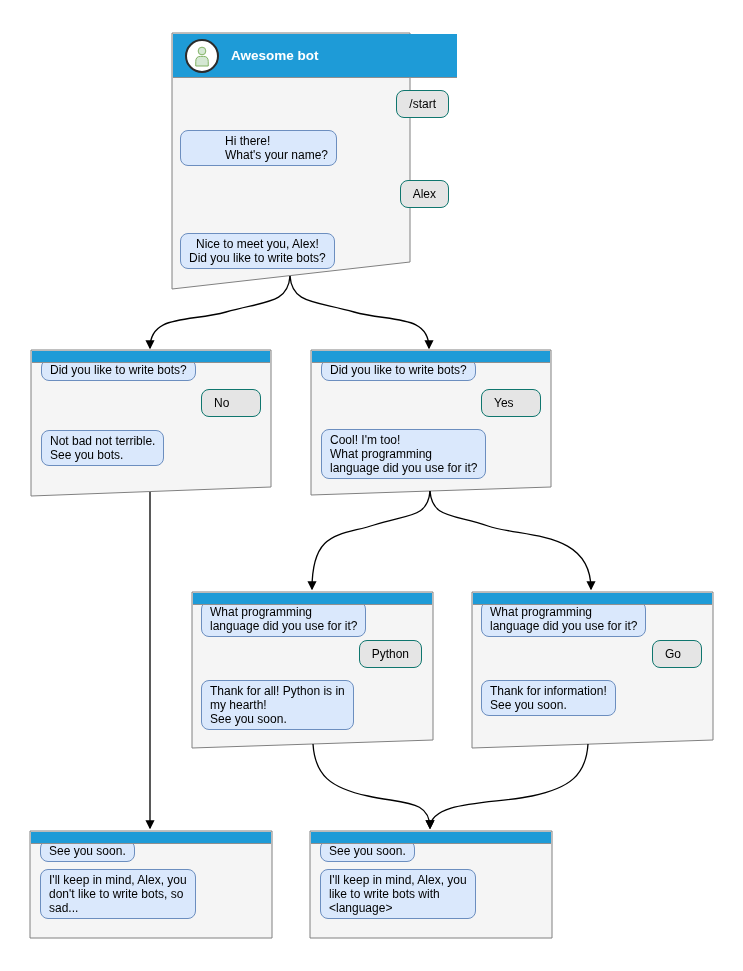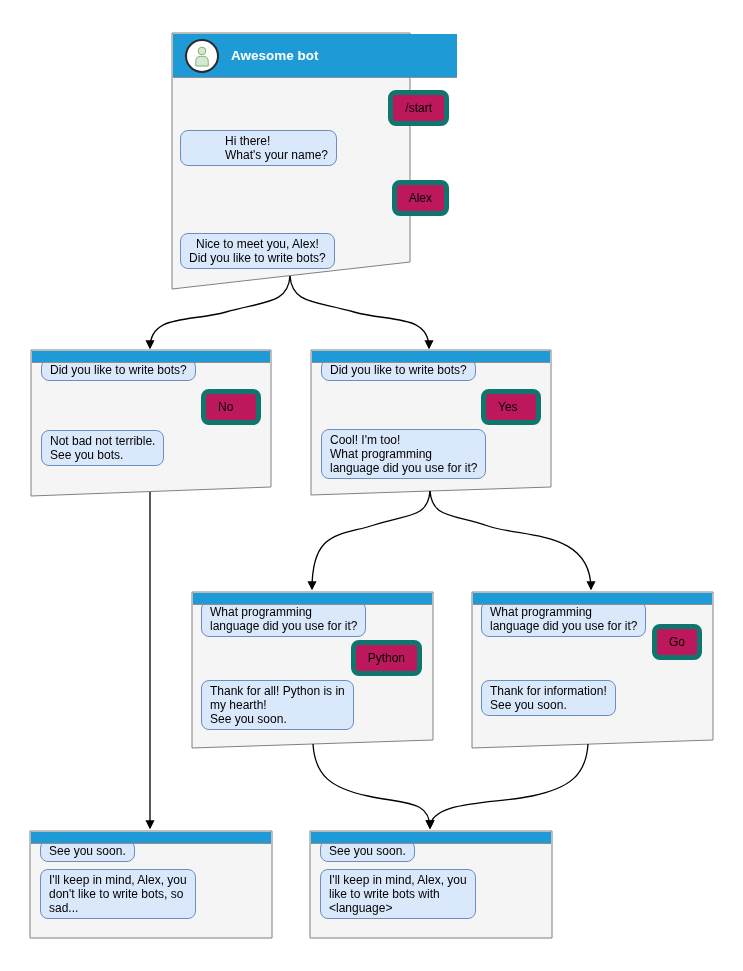--- a/index.html
+++ b/index.html
@@ -27,21 +27,21 @@
     display: flex; align-items: center; justify-content: center; flex: 0 0 auto;
   }
   .win-title { color: #ffffff; font-weight: bold; font-size: 13.5px; }
 
   .bubble {
     position: absolute; z-index: 1;
     font-size: 12px; line-height: 14px; color: #000000;
     border-radius: 8px; white-space: pre-line;
   }
   .bubble.bot  { background: #DAE8FC; border: 1px solid #6C8EBF; padding: 3px 8px; }
-  .bubble.user { background: #be185d; border: 5px solid #0f766e; padding: 6px 12px; }
+  .bubble.user { background: #e5e5e5; border: 1px solid #0f766e; padding: 6px 12px; }
 </style>
 </head>
 <body>
 
 <div class="canvas">
 
   <svg class="underlay" width="743" height="971" viewBox="0 0 743 971">
     <defs>
       <marker id="arrow" viewBox="0 0 10 10" refX="8.5" refY="5" markerWidth="7" markerHeight="7" orient="auto-start-reverse">
         <path d="M0,0 L10,5 L0,10 Z" fill="#000000"></path>
@@ -107,21 +107,21 @@
     <div class="bubble user" style="right:11px; top:48px;">Python</div>
     <div class="bubble bot" style="left:9px; top:88px;">Thank for all! Python is in
 my hearth!
 See you soon.</div>
   </div>
 
   <div class="window" style="left:472px; top:592px; width:241px; height:156px;">
     <div class="win-header"></div>
     <div class="bubble bot" style="left:9px; top:9px;">What programming
 language did you use for it?</div>
-    <div class="bubble user" style="right:11px; top:32px; min-width:50px;text-align:right;">Go</div>
+    <div class="bubble user" style="right:11px; top:48px; min-width:50px;">Go</div>
     <div class="bubble bot" style="left:9px; top:88px;">Thank for information!
 See you soon.</div>
   </div>
 
   <div class="window" style="left:30px; top:831px; width:242px; height:107px;">
     <div class="win-header"></div>
     <div class="bubble bot" style="left:10px; top:9px;">See you soon.</div>
     <div class="bubble bot" style="left:10px; top:38px;">I'll keep in mind, Alex, you
 don't like to write bots, so
 sad...</div>

